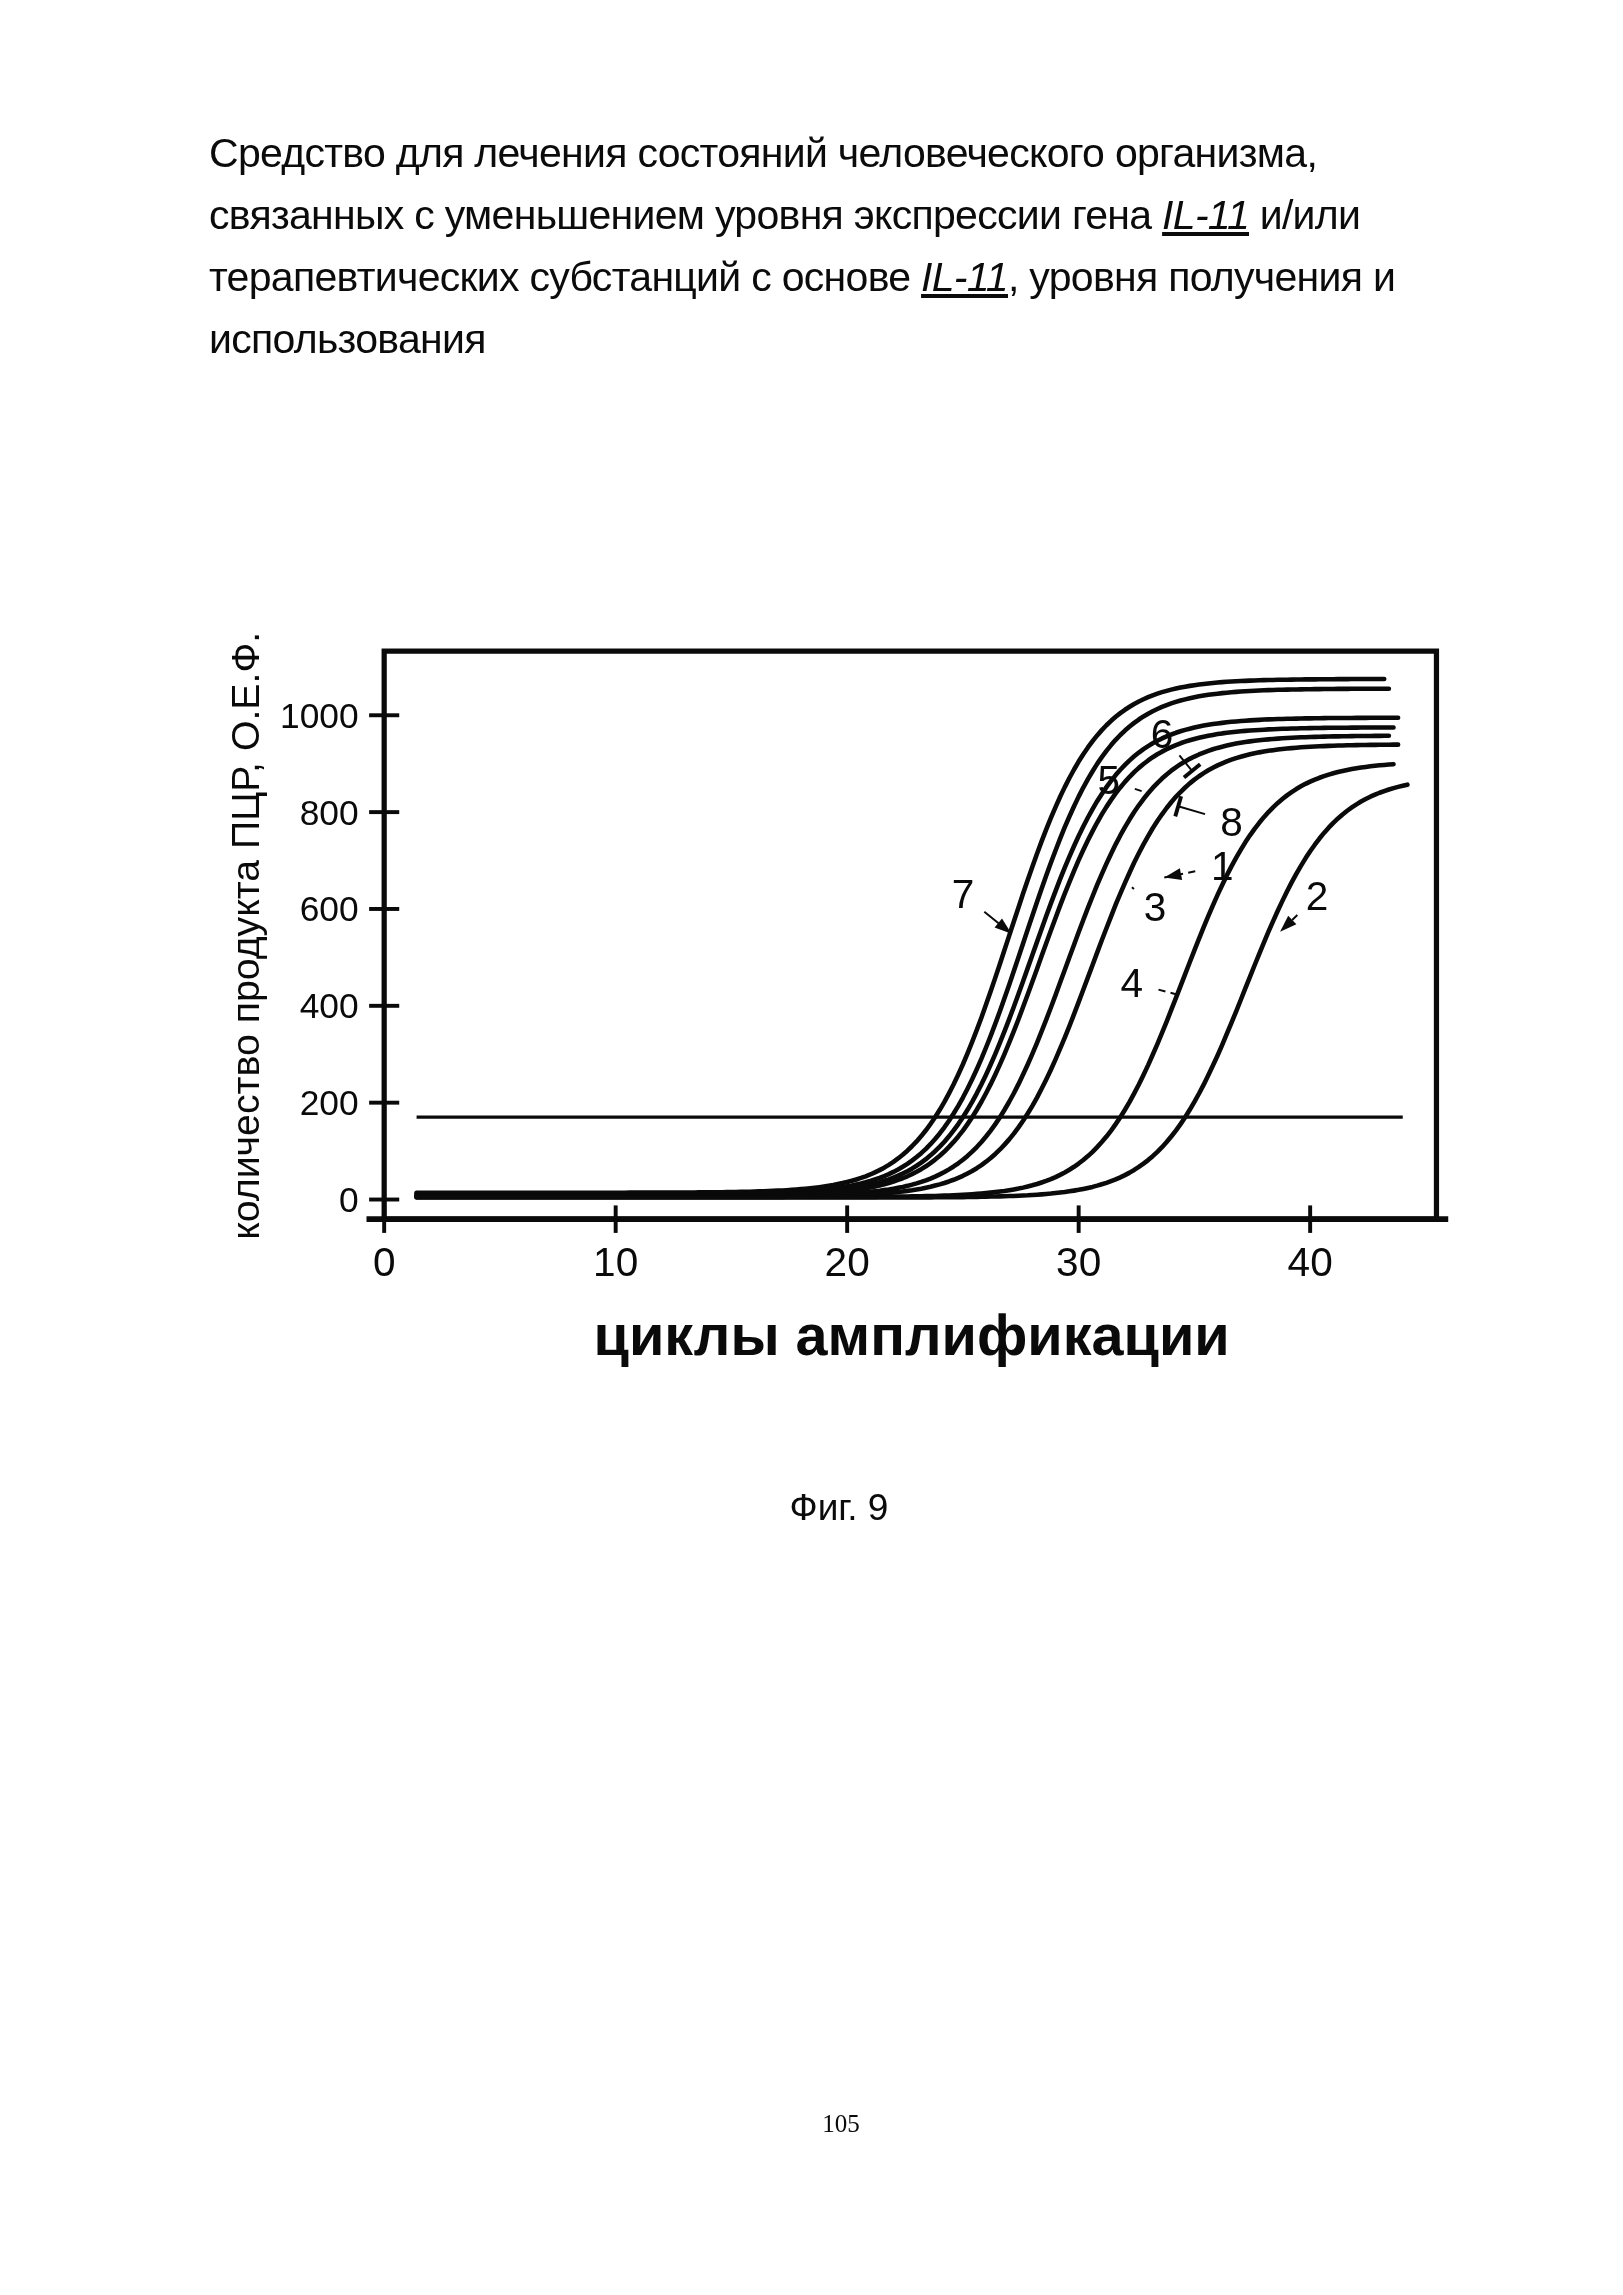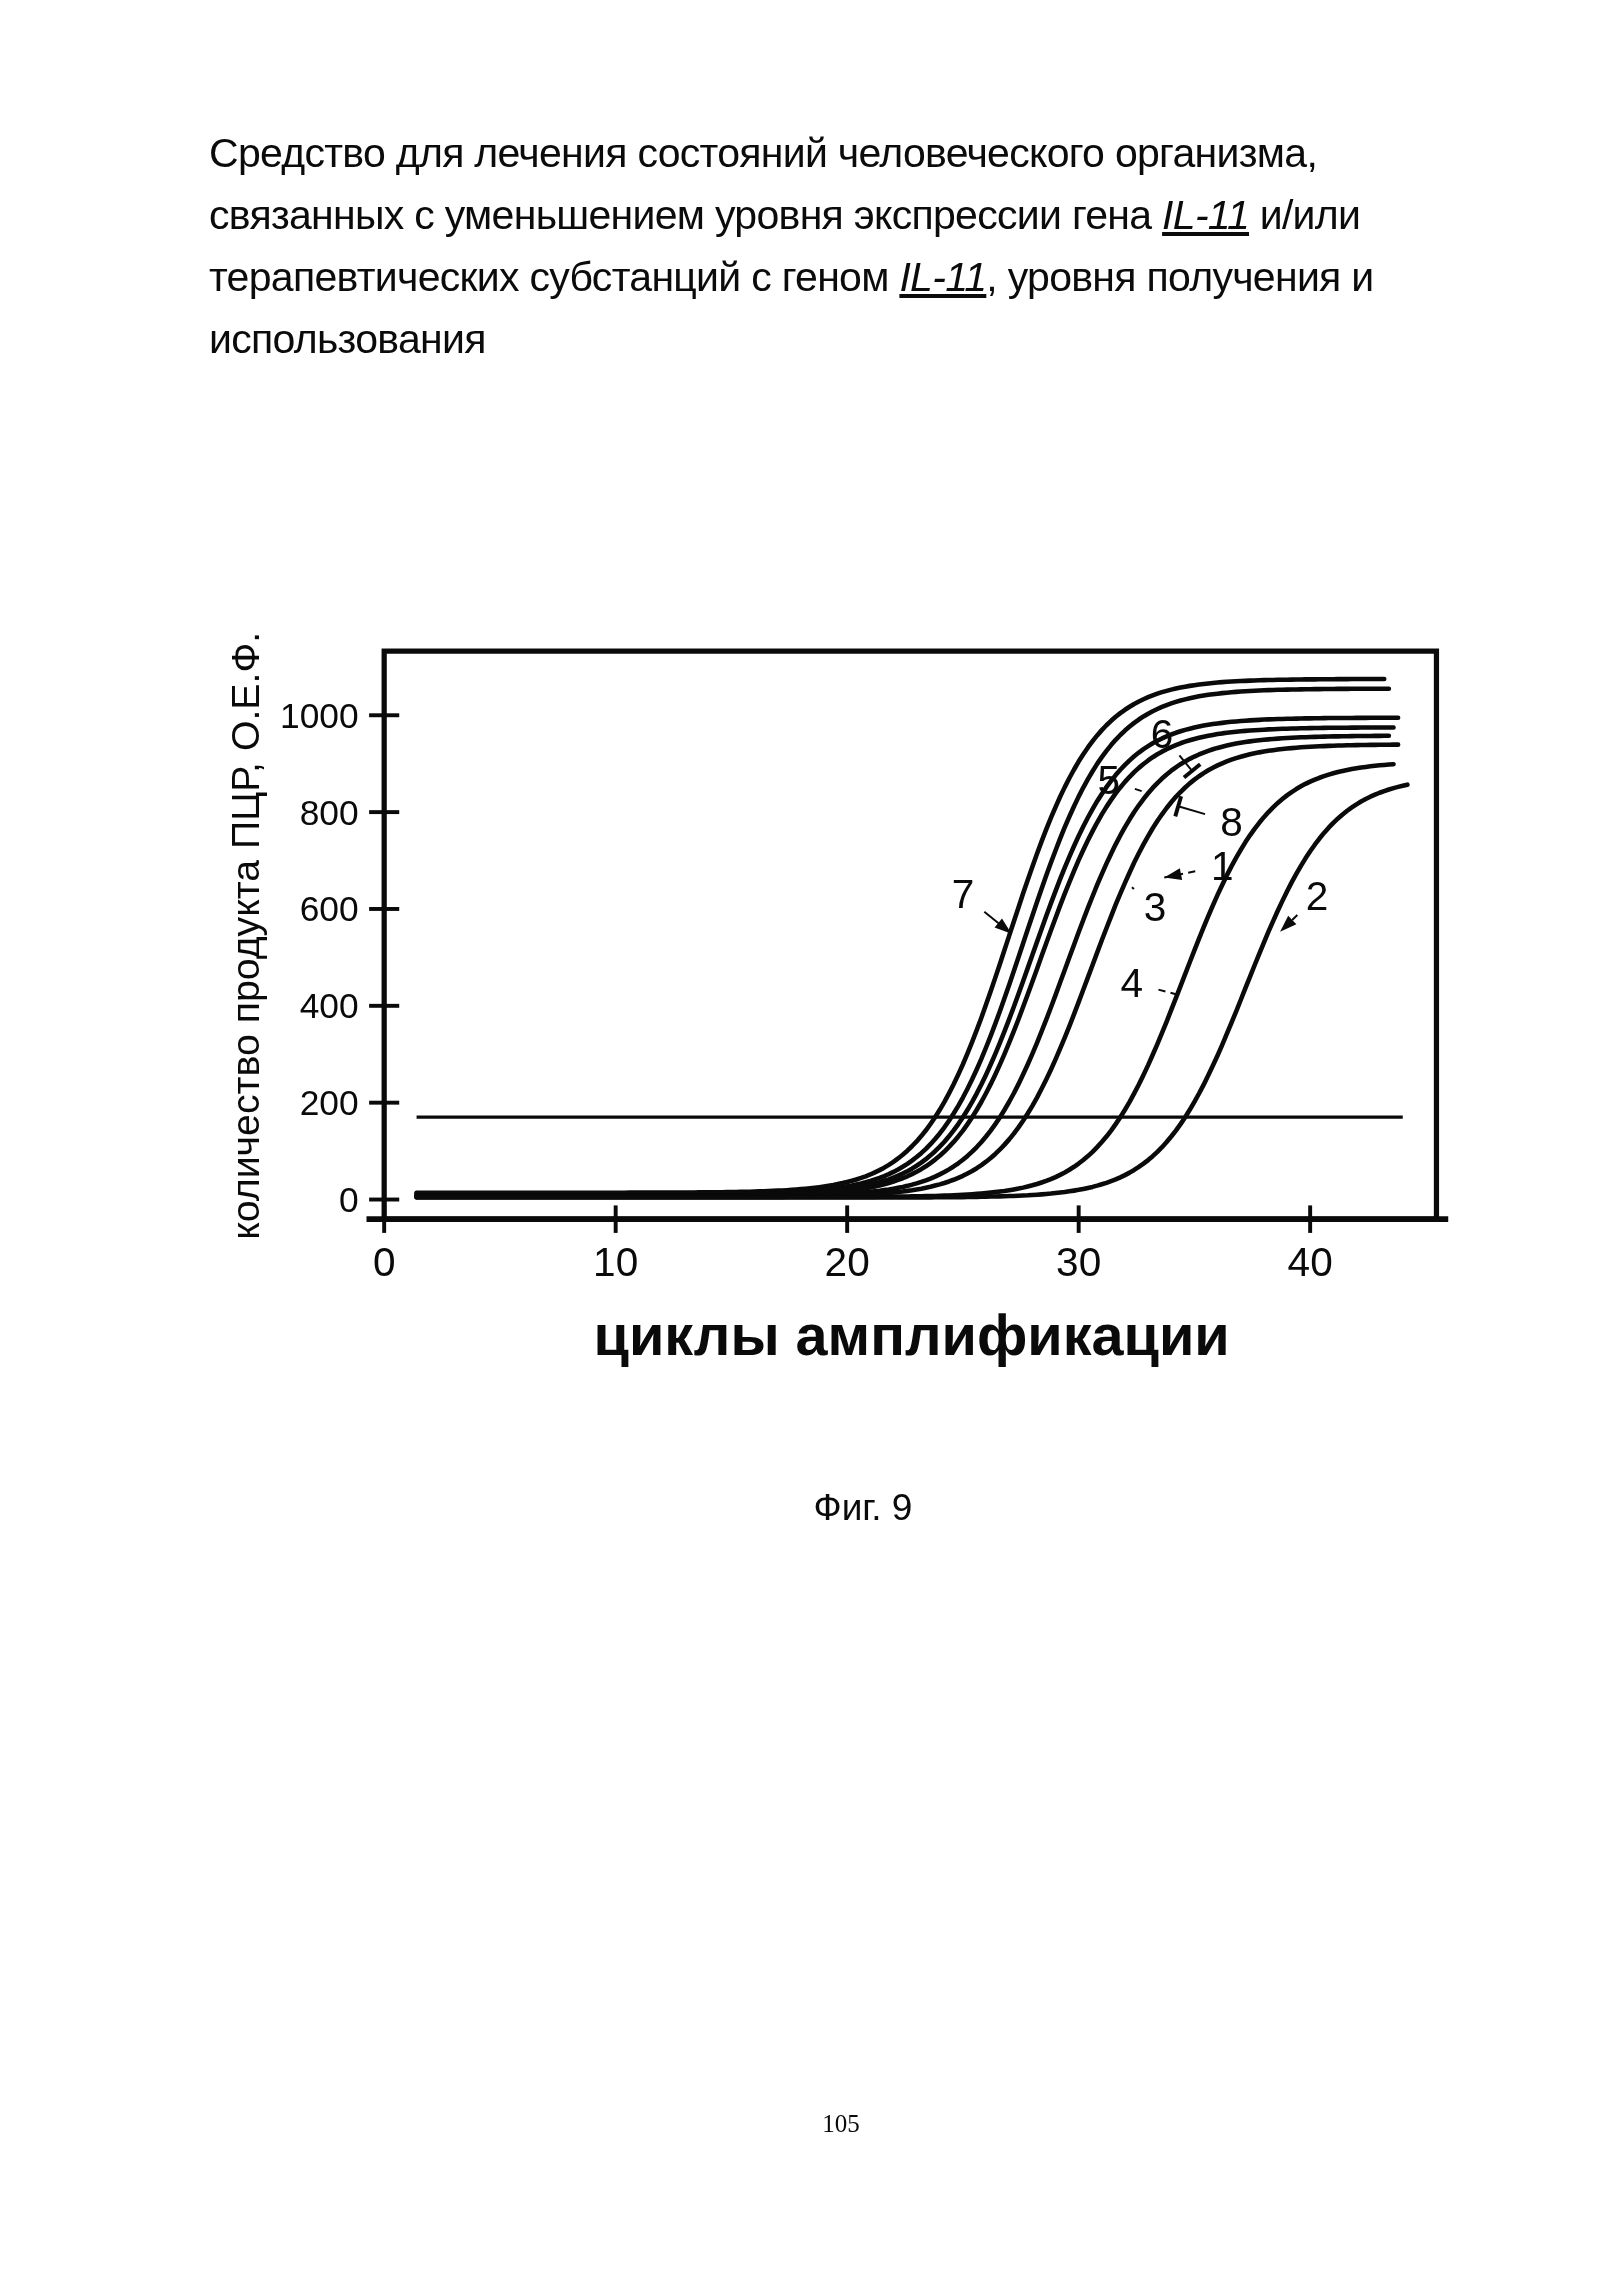--- a/index.html
+++ b/index.html
@@ -8,35 +8,35 @@
     font-family:"Liberation Sans", sans-serif;color:#0b0b0b;overflow:hidden;
   }
   .title{
     position:absolute;left:209px;top:122px;width:1361px;
     text-align:left;font-size:41px;line-height:62px;letter-spacing:-0.7px;
     color:#0b0b0b;
   }
   .title .it{font-style:italic;text-decoration:underline;}
   .chart-svg{position:absolute;left:0;top:0;width:1623px;height:2295px;}
   .caption{
-    position:absolute;top:1487px;left:732px;width:262px;text-align:center;
+    position:absolute;top:1487px;left:708px;width:262px;text-align:center;
     font-size:37px;color:#0b0b0b;
   }
   .pagenum{
     position:absolute;top:2110px;left:743px;width:196px;text-align:center;
     font-size:25px;font-family:"Liberation Serif", serif;color:#0b0b0b;
   }
 </style>
 </head>
 <body>
 
 <div class="title">
     <div><span>Средство для лечения состояний человеческого организма,</span></div>
     <div><span>связанных с уменьшением уровня экспрессии гена </span><span class="it">IL-11</span><span> и/или</span></div>
-    <div><span>терапевтических субстанций с геном </span><span class="it">IL-11</span><span>, уровня получения и</span></div>
+    <div><span>терапевтических субстанций с основе </span><span class="it">IL-11</span><span>, уровня получения и</span></div>
     <div><span>использования</span></div>
   </div>
 
 <svg class="chart-svg" viewBox="0 0 2480 3507" xmlns="http://www.w3.org/2000/svg">
     <rect x="587" y="995" width="1608" height="868" fill="none" stroke="#0a0a0a" stroke-width="8"></rect>
     <line x1="560" y1="1863" x2="2213" y2="1863" stroke="#0a0a0a" stroke-width="9"></line>
     <line x1="564" y1="1833" x2="610" y2="1833" stroke="#0a0a0a" stroke-width="6"></line>
     <text x="548" y="1833" text-anchor="end" dominant-baseline="central" font-size="54" fill="#0a0a0a">0</text>
     <line x1="564" y1="1685" x2="610" y2="1685" stroke="#0a0a0a" stroke-width="6"></line>
     <text x="548" y="1685" text-anchor="end" dominant-baseline="central" font-size="54" fill="#0a0a0a">200</text>

